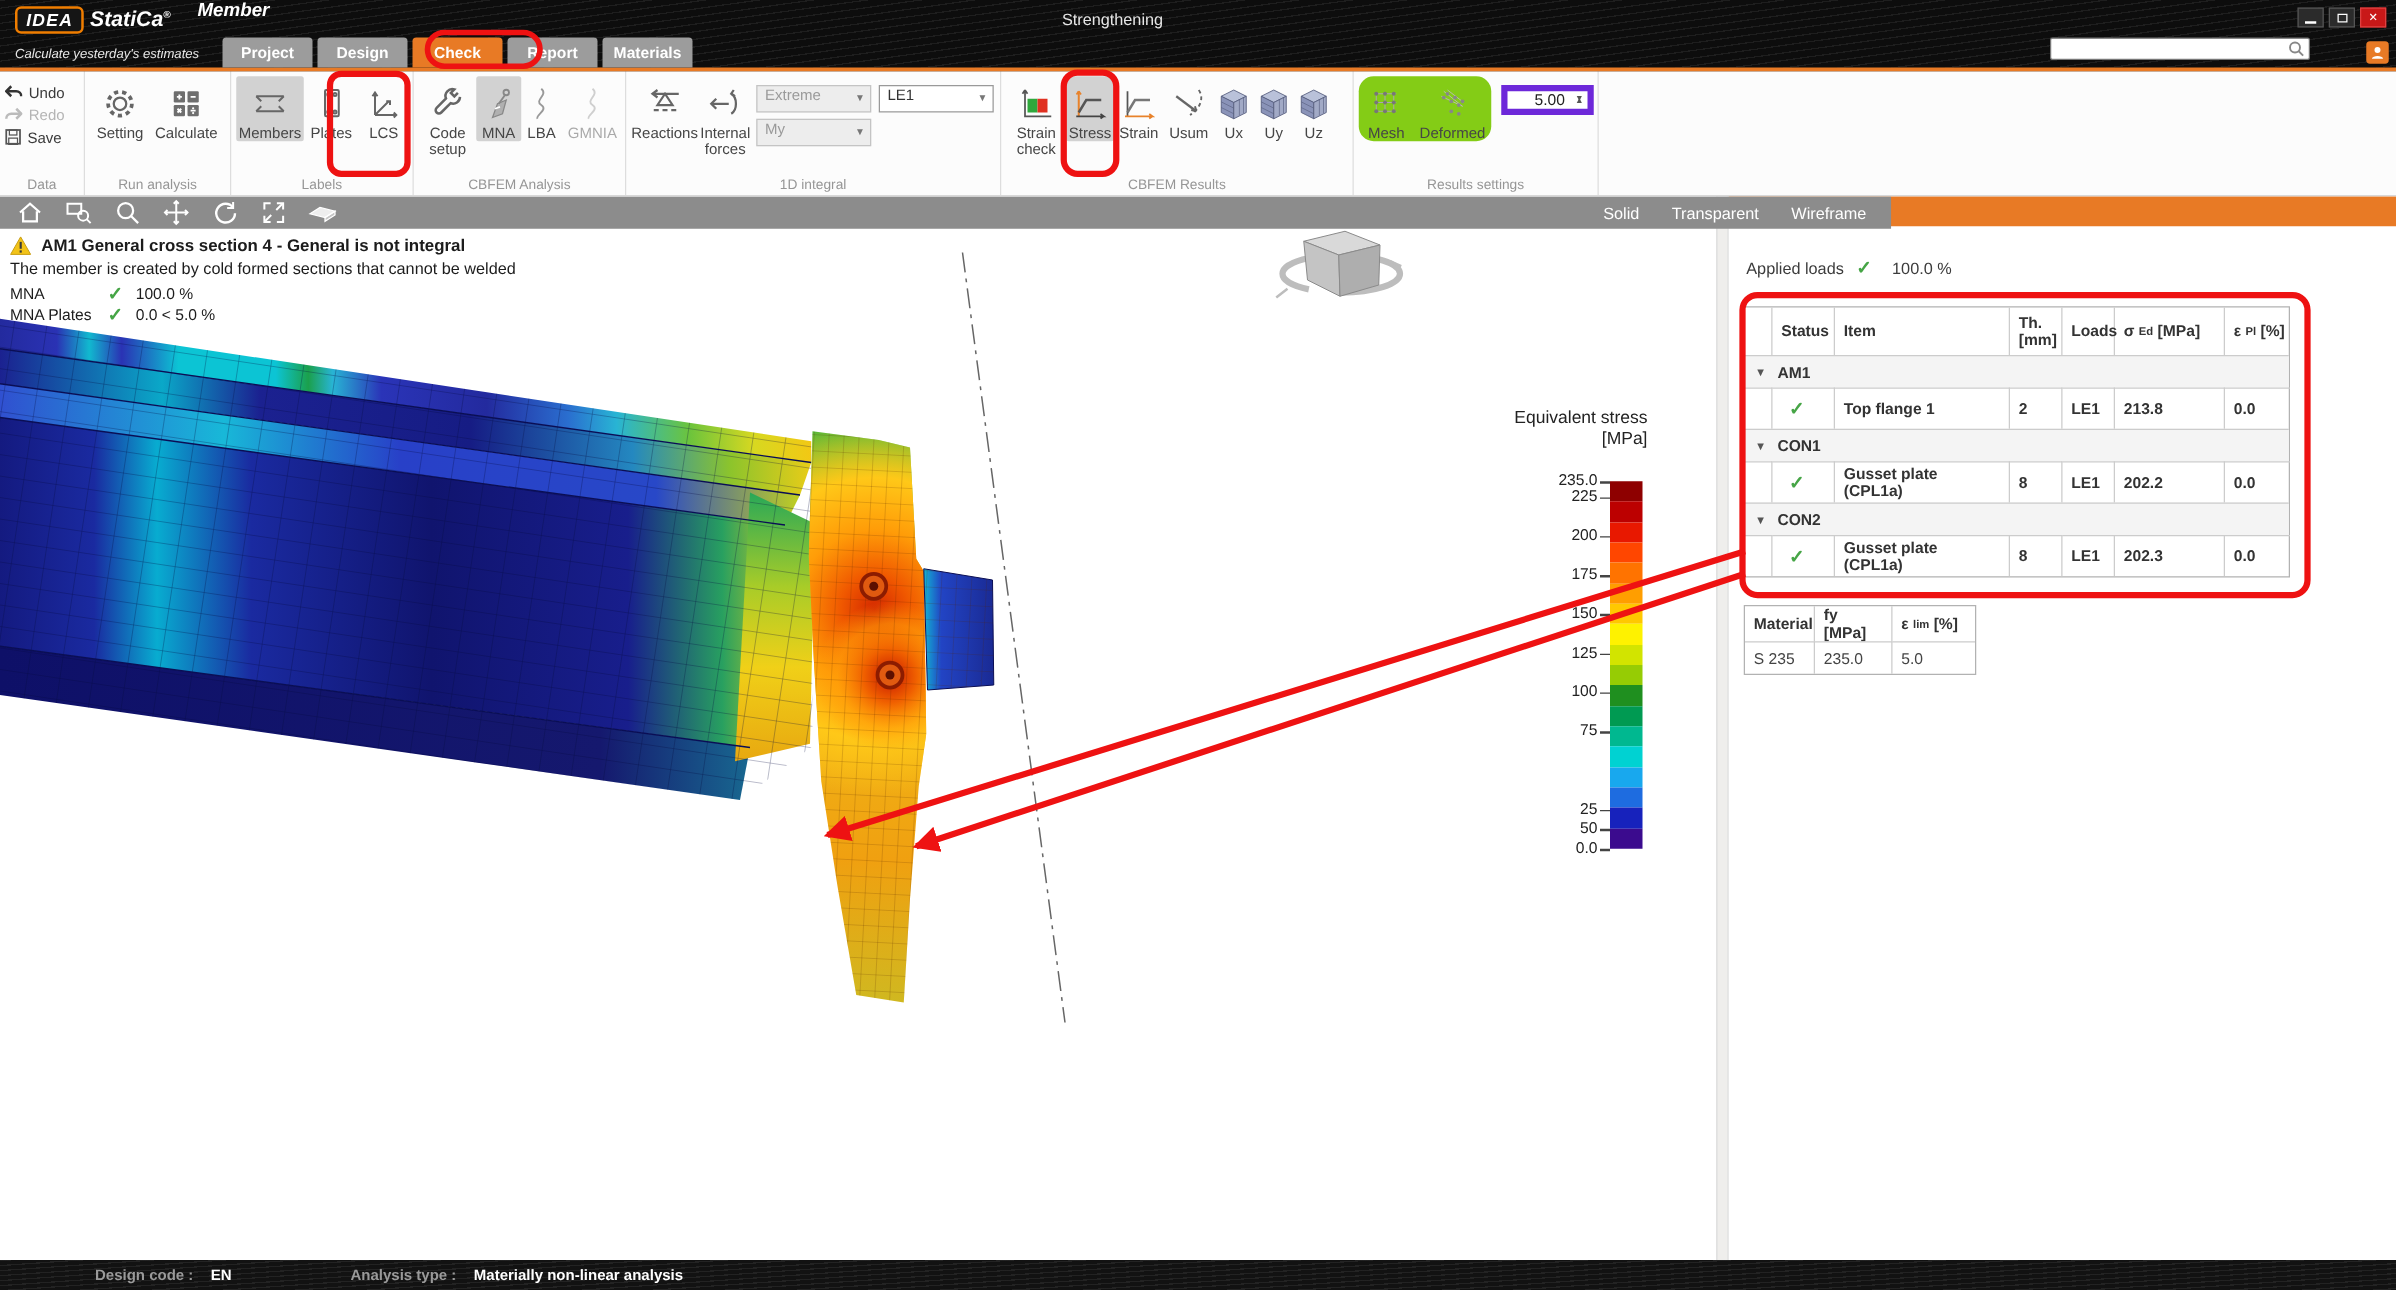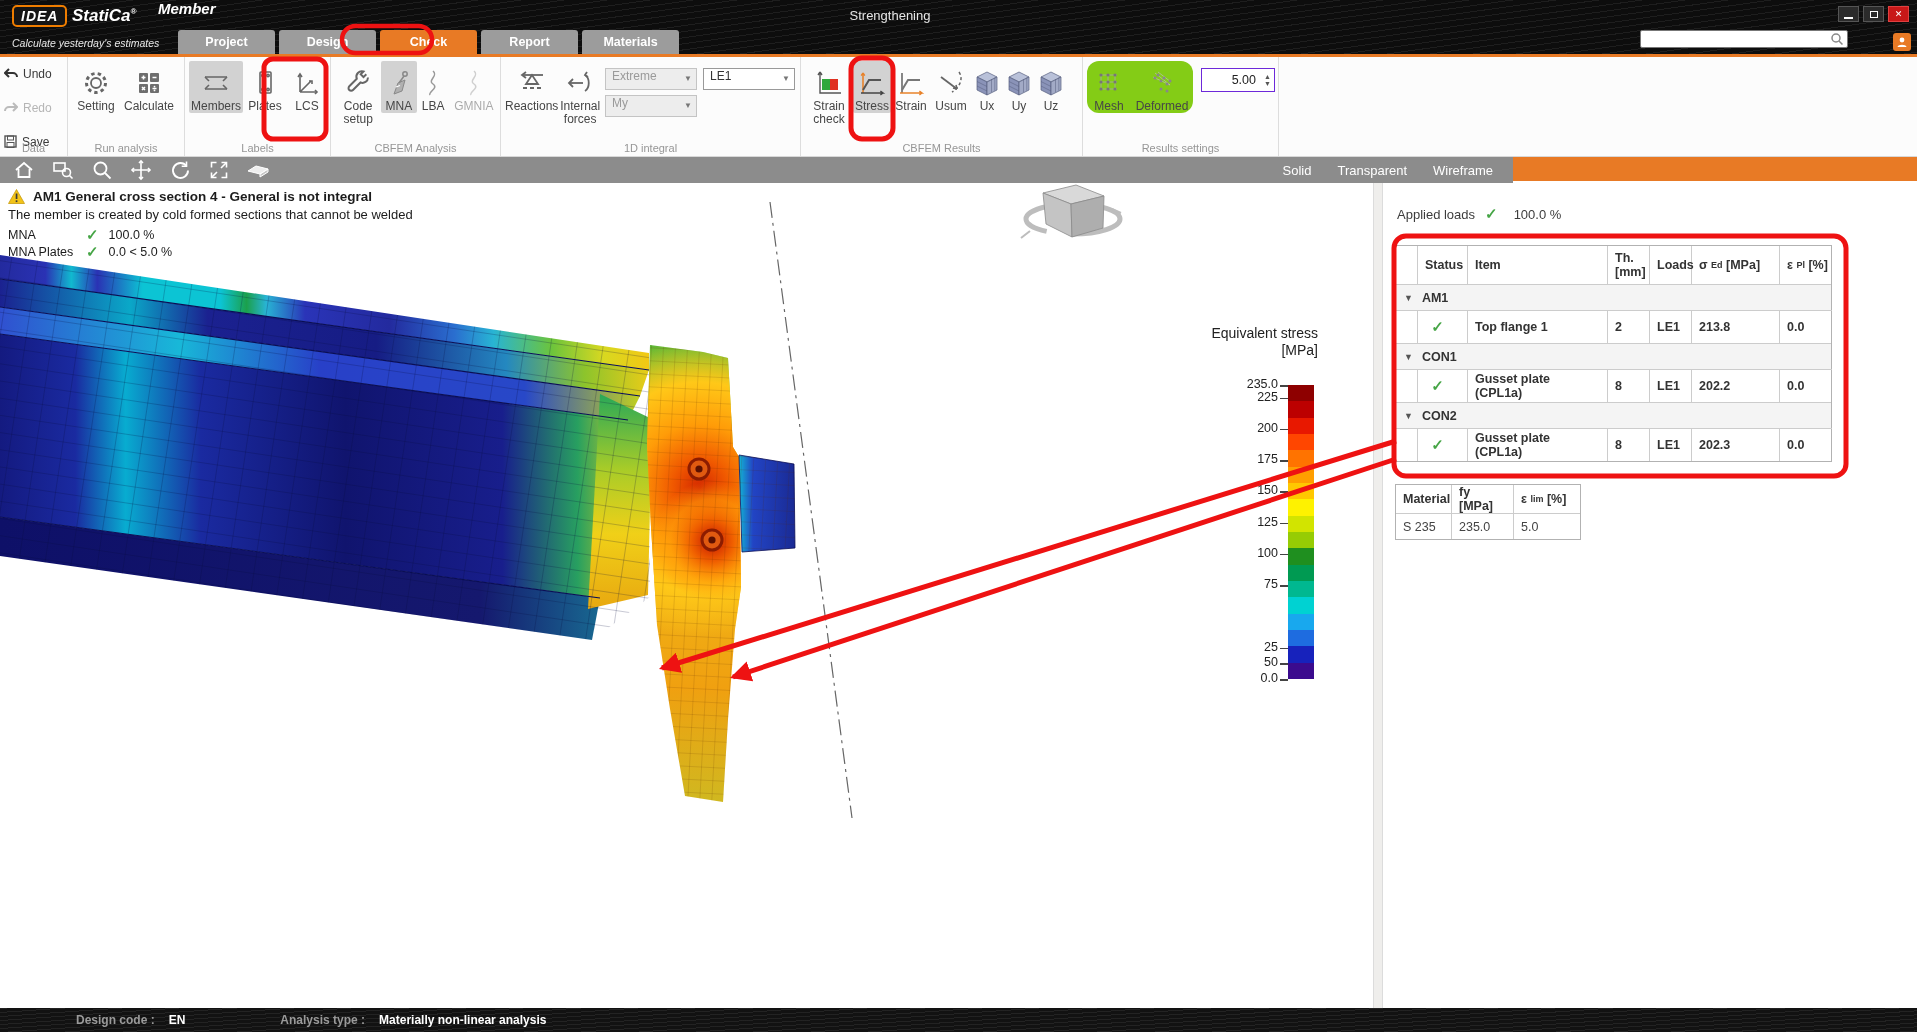--- a/index.html
+++ b/index.html
@@ -22,43 +22,43 @@
   .wbtn.close{background:#c81818;border-color:#e04040}
   .wbtn .maxsq{width:8px;height:7px;border:1px solid #fff}
   .wbtn .minbar{width:9px;height:2px;background:#fff;margin-top:7px}
   .searchbox{position:absolute;left:1640px;top:30px;width:208px;height:18px;background:#fff;border:1px solid #777;
     border-radius:2px;display:flex;align-items:center}
   .searchbox input{flex:1;border:none;outline:none;font-size:11px;padding:0 4px;background:transparent}
   .badge{position:absolute;left:1893px;top:33px;width:18px;height:18px;background:#e87a25;border-radius:3px;
     display:flex;align-items:center;justify-content:center}
   
   .tabs{position:absolute;left:178px;top:30px;display:flex;gap:4px}
-  .tab{width:97px;height:24px;background:#9c9c9c;color:#fff;font-size:12.5px;font-weight:bold;
+  .tab{width:72px;height:24px;background:#9c9c9c;color:#fff;font-size:12.5px;font-weight:bold;
     display:flex;align-items:center;justify-content:center;border-radius:3px 3px 0 0}
   .tab.active{background:#e87a25}
   
   .ribbon{position:absolute;left:0;top:57px;width:1917px;height:100px;background:#fcfcfc;
     border-bottom:1px solid #d8d8d8;display:flex;z-index:4}
   .rgroup{position:relative;height:100%;border-right:1px solid #ddd;padding:4px 2px 16px 4px;display:flex;align-items:flex-start}
   .glabel{position:absolute;bottom:2px;left:0;width:100%;text-align:center;font-size:11px;color:#969696}
   .rbtn{display:flex;flex-direction:column;align-items:center;padding-top:5px;border-radius:2px;cursor:pointer}
   .rbtn .ric{height:34px;display:flex;align-items:center;justify-content:center}
   .rbtn .rlab{font-size:12px;color:#464646;text-align:center;line-height:13px}
   .rbtn.sel{background:#d2d2d2}
   .rbtn.dis{opacity:.45}
   .sel-pane{background:#84cc16;display:flex;border-radius:12px}
-  .stack{display:flex;flex-direction:column;font-size:12px;color:#3a3a3a;gap:17px;padding-top:4px;width:60px}
+  .stack{display:flex;flex-direction:column;font-size:12px;color:#3a3a3a;gap:1px;padding-top:4px;width:60px}
   .stack .srow{display:flex;align-items:center;gap:5px;height:17px;cursor:pointer}
   .stack .srow.dim{color:#b5b5b5}
   .dd{position:relative;width:92px;height:22px;border:1px solid #999;background:#fff;font-size:12px;color:#333;
     display:flex;padding:0 16px 0 6px;margin:0 3px}
   .dd.dis{background:#ededed;color:#9a9a9a;border-color:#c4c4c4}
   .dd .arr{position:absolute;right:4px;top:5px;font-size:8px;color:#777}
   .ddcol{display:flex;flex-direction:column;gap:5px;margin-top:7px}
-  .spinner{position:relative;width:74px;height:24px;border:1px solid #6d28d9;background:#fff;margin:7px 0 0 8px;
+  .spinner{position:relative;width:74px;height:24px;border:5px solid #6d28d9;background:#fff;margin:7px 0 0 8px;
     font-size:12.5px;color:#222;display:flex;align-items:center;justify-content:flex-end;padding-right:18px}
   .spinner .sarr{position:absolute;right:3px;font-size:7px;color:#555;line-height:7px;cursor:pointer}
   .spinner .up{top:4px}.spinner .dn{bottom:4px}
   
   .viewport{position:absolute;left:0;top:157px;width:1513px;height:851px;background:#fff;overflow:hidden}
   .vnav{position:relative;z-index:3;height:26px;background:#8c8c8c;display:flex;align-items:center}
   .vnav .nicons{display:flex;gap:15px;padding-left:12px;flex:1}
   .nico{width:24px;height:22px;display:flex;align-items:center;justify-content:center;cursor:pointer}
   .vmodes{display:flex;gap:26px;padding-right:20px;color:#fff;font-size:13px}
   .vmode{cursor:pointer}

